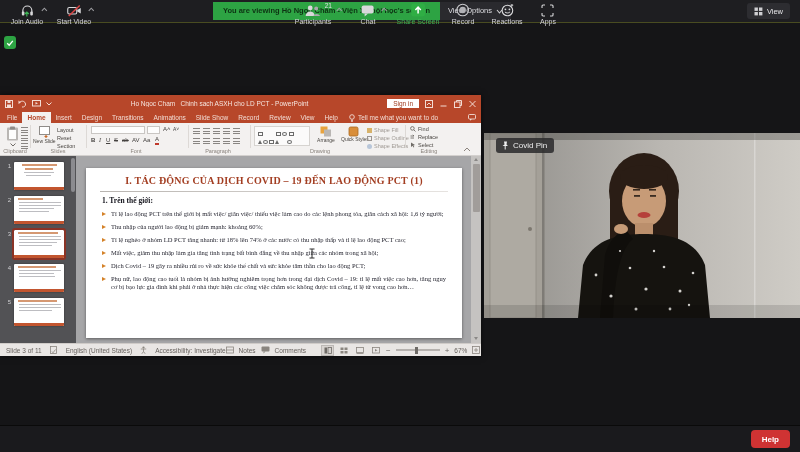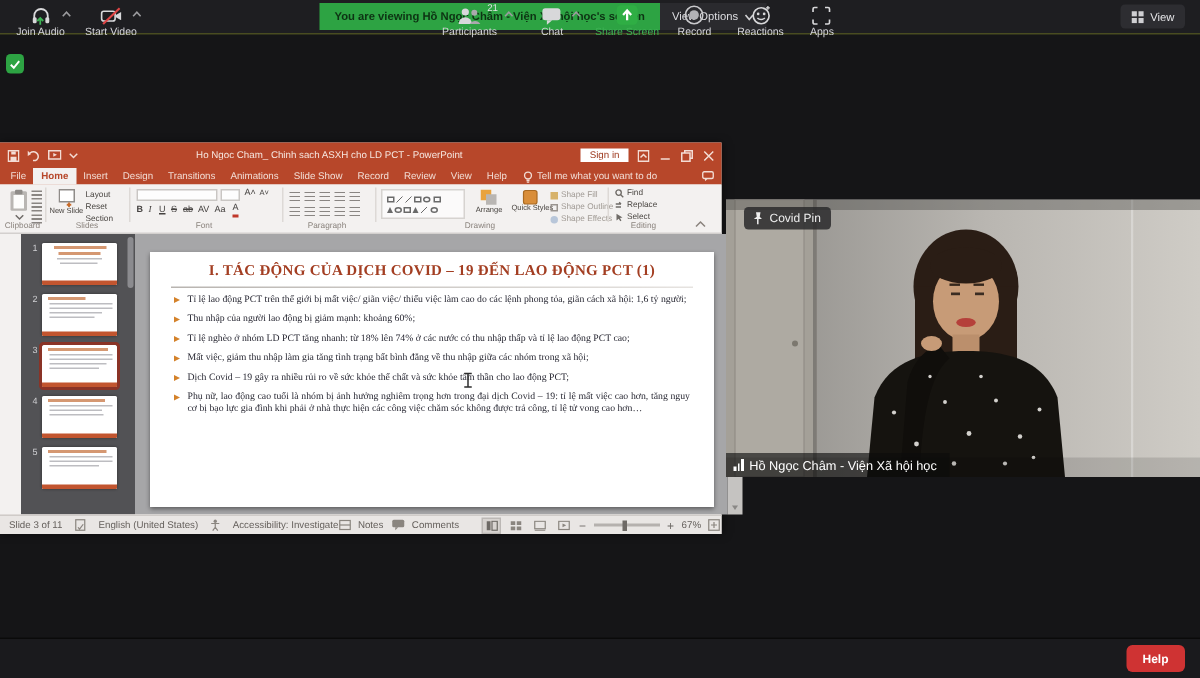--- a/index.html
+++ b/index.html
@@ -33,21 +33,21 @@
   .fbox{background:#fdfdfd;border:1px solid #c9c6c3;height:8px;box-sizing:border-box;}
   .fbtn{font-size:6px;color:#454240;line-height:9px;}
   .strike{text-decoration:line-through;}
   .mini-lines{display:inline-block;width:7px;height:6px;background:repeating-linear-gradient(#6f6b67 0 1px,transparent 1px 2.6px);opacity:.8;}
   .shp{display:inline-block;box-sizing:border-box;margin:0 .6px;}
   .shp-sq{width:5px;height:4px;border:1px solid #6a6a6a;}
   .shp-ci{width:5px;height:4px;border:1px solid #6a6a6a;border-radius:50%;}
   .shp-tr{width:0;height:0;border-left:2.5px solid transparent;border-right:2.5px solid transparent;border-bottom:4px solid #6a6a6a;}
   .shp-ln{width:5px;height:4px;background:linear-gradient(135deg,transparent 45%,#6a6a6a 45%,#6a6a6a 55%,transparent 55%);}
   
-  .ppt-main{left:0;top:61px;width:481px;height:154px;background:#a6a6a8;margin-left:14px;}
+  .ppt-main{left:0;top:61px;width:481px;height:154px;background:#a6a6a8;}
   .thumb-panel{left:0;top:0;width:76px;height:187px;background:#525255;overflow:hidden;}
   .thumb-row{display:flex;align-items:flex-start;margin:6px 0 0 0;}
   .tnum{width:11px;text-align:right;color:#cfcfd2;font-size:6px;padding-top:1px;}
   .thumb{width:50px;height:28px;background:#fff;margin-left:3px;border-radius:1px;box-shadow:0 0 2px rgba(0,0,0,.45);position:relative;overflow:hidden;}
   .thumb.sel{outline:2px solid #8a3326;}
   .tl{height:2px;background:#d59872;margin:2px auto 1px auto;}
   .gl{height:1.5px;background:#bdbdc1;margin:1.5px 3px 0 5px;}
   .tbar{position:absolute;left:0;right:0;bottom:0;height:3px;background:#C2552F;}
   .slide-area{left:76px;top:0;width:395px;height:187px;background:#a6a6a8;}
   .vscroll{left:471px;top:0;width:10px;height:187px;background:#c5c3c1;}
@@ -350,20 +350,21 @@
             <div class="tbar"></div>
           </div>
       </div>
       <div class="abs" style="left:71px;top:2px;width:4px;height:34px;background:#8b8b8f;border-radius:2px;"></div>
     </div>
 
     <div class="abs slide-area">
       <div class="abs slide">
         <div class="slide-title">I. TÁC ĐỘNG CỦA DỊCH COVID – 19 ĐẾN LAO ĐỘNG PCT (1)</div>
         <div class="slide-hr"></div>
+        <div class="slide-heading">1. Trên thế giới:</div>
         <div class="bullet"><span class="bmark"></span><span>Tỉ lệ lao động PCT trên thế giới bị mất việc/ giãn việc/ thiếu việc làm cao do các lệnh phong tỏa, giãn cách xã hội: 1,6 tỷ người;</span></div>
         <div class="bullet"><span class="bmark"></span><span>Thu nhập của người lao động bị giảm mạnh: khoảng 60%;</span></div>
         <div class="bullet"><span class="bmark"></span><span>Tỉ lệ nghèo ở nhóm LD PCT tăng nhanh: từ 18% lên 74% ở các nước có thu nhập thấp và tỉ lệ lao động PCT cao;</span></div>
         <div class="bullet"><span class="bmark"></span><span>Mất việc, giảm thu nhập làm gia tăng tình trạng bất bình đẳng về thu nhập giữa các nhóm trong xã hội;</span></div>
         <div class="bullet"><span class="bmark"></span><span>Dịch Covid – 19 gây ra nhiều rủi ro về sức khỏe thể chất và sức khỏe tâm thần cho lao động PCT;</span></div>
         <div class="bullet"><span class="bmark"></span><span>Phụ nữ, lao động cao tuổi là nhóm bị ảnh hưởng nghiêm trọng hơn trong đại dịch Covid – 19: tỉ lệ mất việc cao hơn, tăng nguy cơ bị bạo lực gia đình khi phải ở nhà thực hiện các công việc chăm sóc không được trả công, tỉ lệ tử vong cao hơn…</span></div>
       </div>
     </div>
 
     <div class="abs vscroll">
@@ -493,28 +494,20 @@
     </g>
     <rect x="0" y="172" width="316" height="13" fill="#000000" opacity="0.12"></rect>
   </svg>
   <div class="abs remove-pin">
     <svg width="8" height="9" viewBox="0 0 8 9">
         <path d="M3,0.5 H6 L5.5,3.5 L7,5 H1.5 L3.5,3.5 Z" fill="#eeeeee"></path>
         <line x1="4.2" y1="5" x2="4.2" y2="8.5" stroke="#eeeeee" stroke-width="1"></line>
       </svg>
     <span>Covid Pin</span>
   </div>
-  <div class="abs name-bar">
-    <span class="aud">
-        <i style="height:3px;"></i>
-        <i style="height:5.5px;"></i>
-        <i style="height:8px;"></i>
-      </span>
-    <span>Hồ Ngọc Châm - Viện Xã hội học</span>
-  </div>
 </div>
 
 <div class="abs toolbar"></div>
 
 <div class="tb-item" style="left:27px;">
   <div class="tb-ico">
     <svg width="15" height="13" viewBox="0 0 15 13">
         <path d="M3,8 V6.5 A4.5,4.5 0 0 1 12,6.5 V8" fill="none" stroke="#d8d8da" stroke-width="1.2"></path>
         <rect x="2" y="7.5" width="2.6" height="4" rx="1" fill="#d8d8da"></rect>
         <rect x="10.4" y="7.5" width="2.6" height="4" rx="1" fill="#d8d8da"></rect>

